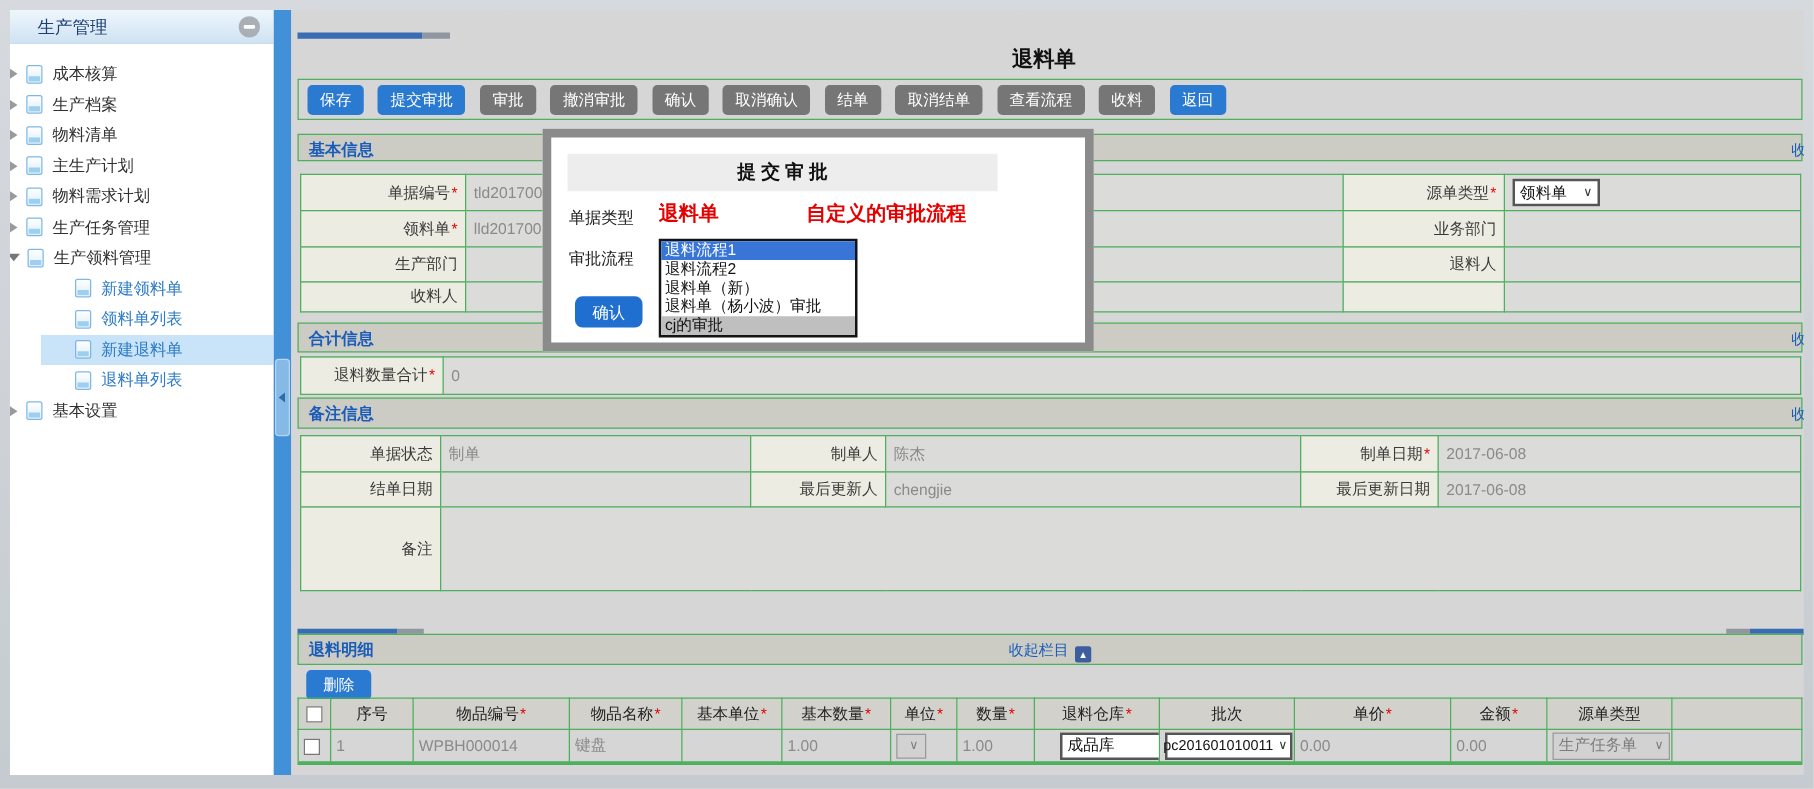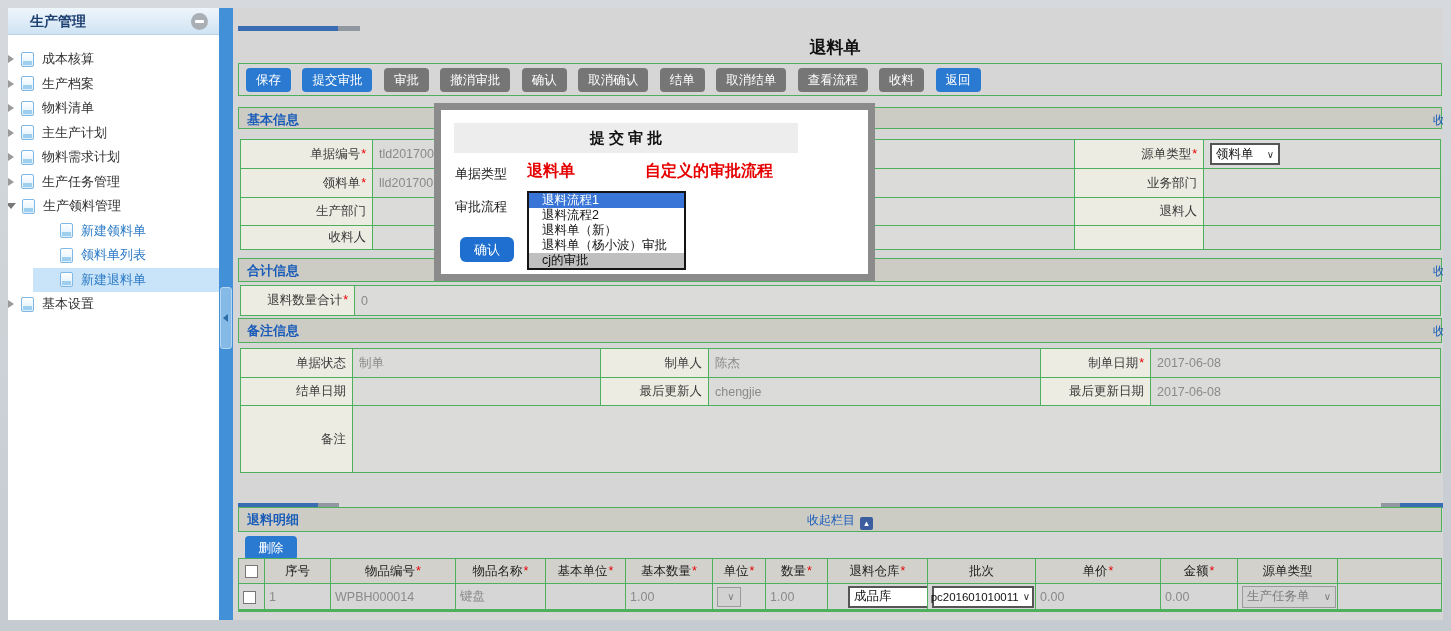--- a/index.html
+++ b/index.html
@@ -4,21 +4,21 @@
 <style>
   * { box-sizing: border-box; margin: 0; padding: 0; }
   html,body { width:1451px; height:631px; overflow:hidden; }
   body { font-family:"Liberation Sans","DejaVu Sans",sans-serif; background:linear-gradient(180deg,#d6dade 0%,#c6cbd1 100%); position:relative; }
 
   .screen { position:absolute; inset:0; }
 
   
   .sidebar { position:absolute; left:8px; top:8px; width:211px; height:612px; background:#fff; overflow:hidden; }
   .sb-head { position:relative; height:27px; background:linear-gradient(#eff6fc,#cfe3f3); border-bottom:1px solid #b9d2e6; }
-  .sb-title { position:absolute; left:22px; top:5px; font-size:14px; font-weight:bold; color:#1d3f71; }
+  .sb-title { position:absolute; left:22px; top:5px; font-size:14px; font-weight:normal; color:#1d3f71; }
   .minus-circle { position:absolute; right:11px; top:5px; width:17px; height:17px; border-radius:50%; background:#a9afb5; }
   .minus-circle::after { content:""; position:absolute; left:4px; right:4px; top:7px; height:3px; background:#fff; border-radius:1px; }
   .tree { padding-top:12px; }
   .titem { height:24.5px; display:flex; align-items:center; cursor:default; }
   .titem.sub { padding-left:52px; }
   .titem.sel { background:linear-gradient(to right, transparent 25px, #c9e3f8 25px); }
   .arr-r { width:0; height:0; border-top:4px solid transparent; border-bottom:4px solid transparent; border-left:6px solid #9a9a9a; margin-right:7px; }
   .arr-d { width:0; height:0; border-left:5px solid transparent; border-right:5px solid transparent; border-top:6px solid #777; margin-right:6px; margin-left:-2px; }
   .doc-icon { width:13px; height:15px; border:1px solid #7fb8e4; background:linear-gradient(#ffffff,#dceefb); border-radius:2px; margin-right:8px; position:relative; flex:0 0 auto; }
   .doc-icon::after { content:""; position:absolute; left:1px; right:1px; bottom:1px; height:4px; background:#9fcfef; }
@@ -67,21 +67,21 @@
   table.grid td { background:#d6d6d6; color:#8a8a8a; text-align:left; }
   td.dark, th.dark { color:#111; }
   .cb { display:inline-block; width:13px; height:13px; background:#fff; border:1px solid #777; vertical-align:middle; }
 
   
   .dialog { position:absolute; left:434px; top:103px; width:441px; height:178px; background:#fff; border:7px solid #8b8b8b; z-index:50; }
   .dlg-title { position:absolute; left:13px; top:13px; width:344px; height:30px; background:#ededed; text-align:center; line-height:30px; font-size:15px; font-weight:bold; color:#111; }
   .dlg-label { position:absolute; font-size:13px; color:#222; }
   .dlg-red { position:absolute; font-size:16px; font-weight:bold; color:#e60000; white-space:nowrap; }
   .listbox { position:absolute; left:86px; top:81px; width:159px; background:#fff; border:2px solid #141414; }
-  .opt { height:15px; line-height:15px; font-size:12.5px; padding-left:13px; color:#111; white-space:nowrap; overflow:hidden; }
+  .opt { height:15px; line-height:15px; font-size:12.5px; padding-left:3px; color:#111; white-space:nowrap; overflow:hidden; }
   .opt.selected { background:#3875d7; color:#fff; }
   .opt.hovered { background:#bfbfbf; }
   .dlg-confirm { position:absolute; left:19px; top:127px; width:54px; height:25px; background:#1e6fd0; color:#fff; border:none; border-radius:6px; font-size:13px; font-family:inherit; cursor:pointer; }
 </style>
 </head>
 <body>
 
 <div class="screen">
 
   <aside class="sidebar">
@@ -129,20 +129,24 @@
           <span class="doc-icon"></span>
           <span class="tlabel">新建领料单</span>
         </div>
       <div class="titem sub">
           <span class="doc-icon"></span>
           <span class="tlabel">领料单列表</span>
         </div>
       <div class="titem sub sel">
           <span class="doc-icon"></span>
           <span class="tlabel">新建退料单</span>
+        </div>
+      <div class="titem sub">
+          <span class="doc-icon"></span>
+          <span class="tlabel">退料单列表</span>
         </div>
       <div class="titem">
           <span class="arr-r"></span>
           <span class="doc-icon"></span>
           <span class="tlabel">基本设置</span>
         </div>
     </nav>
   </aside>
 
   <div class="splitter">

